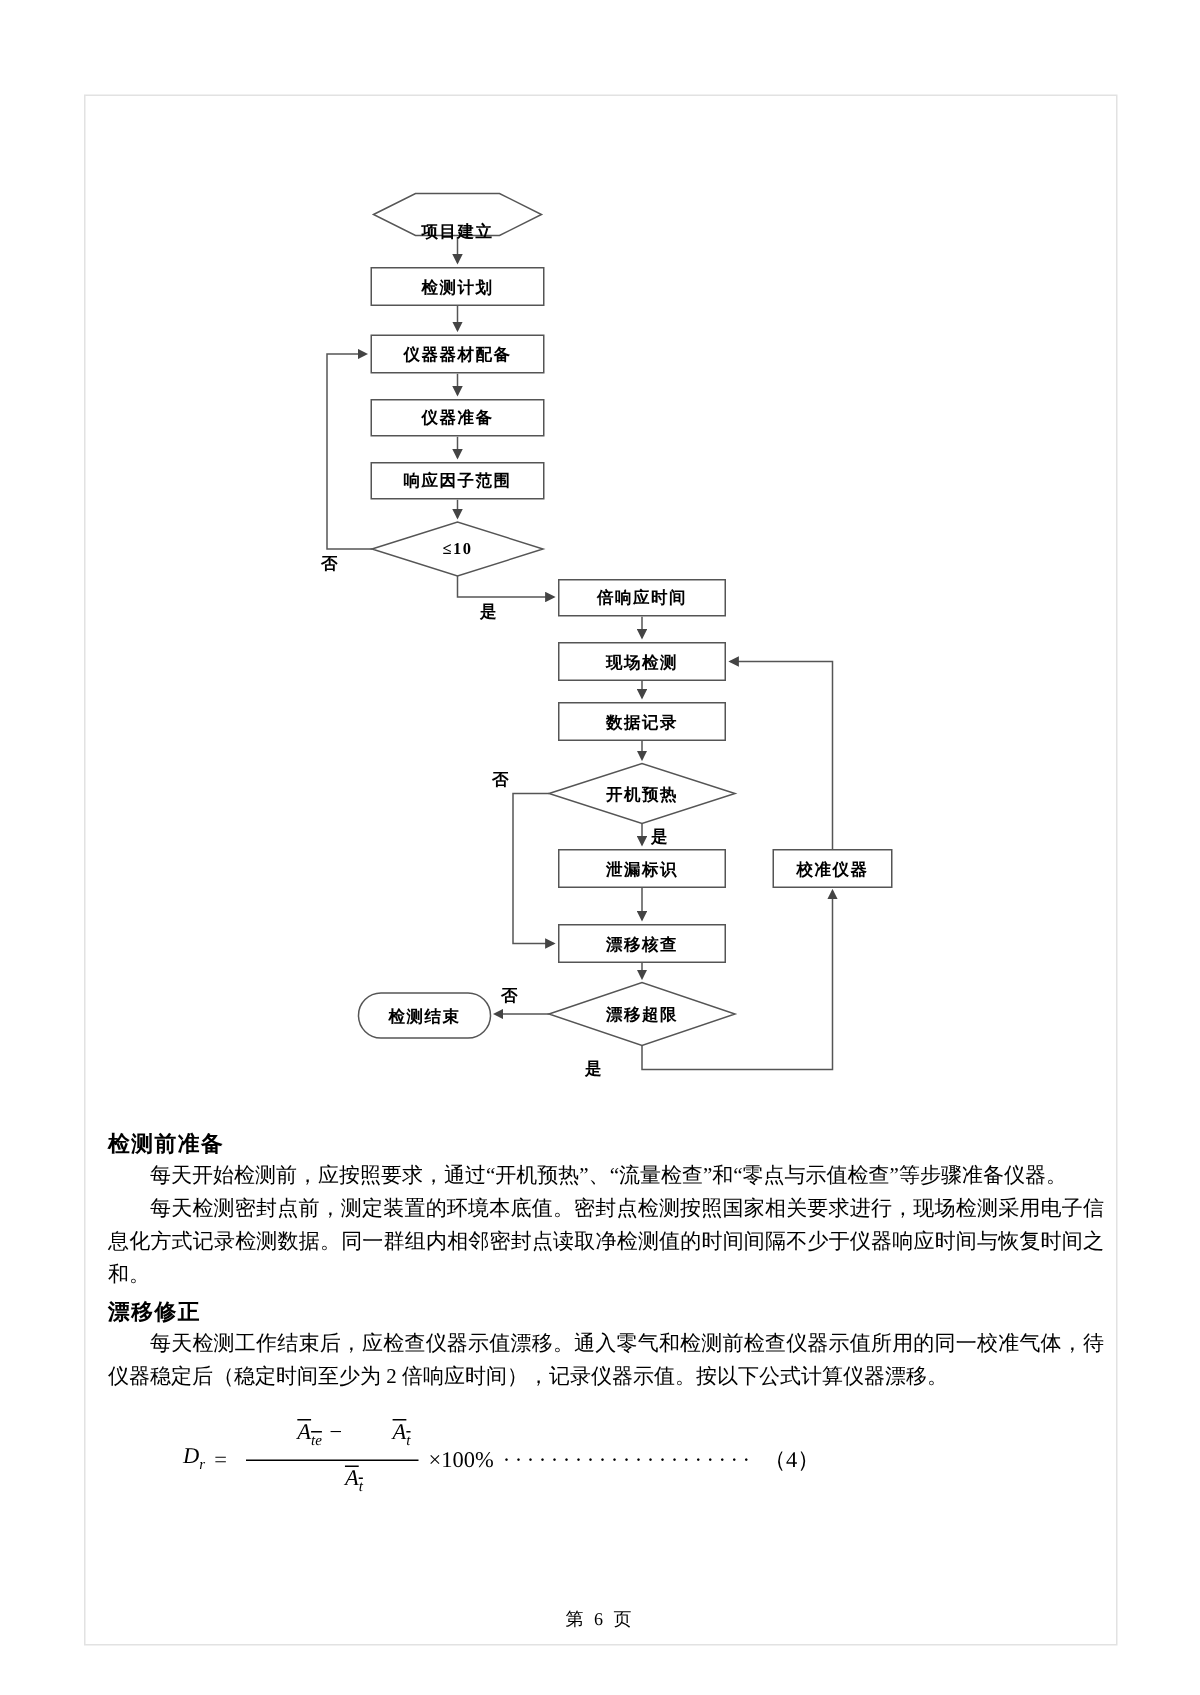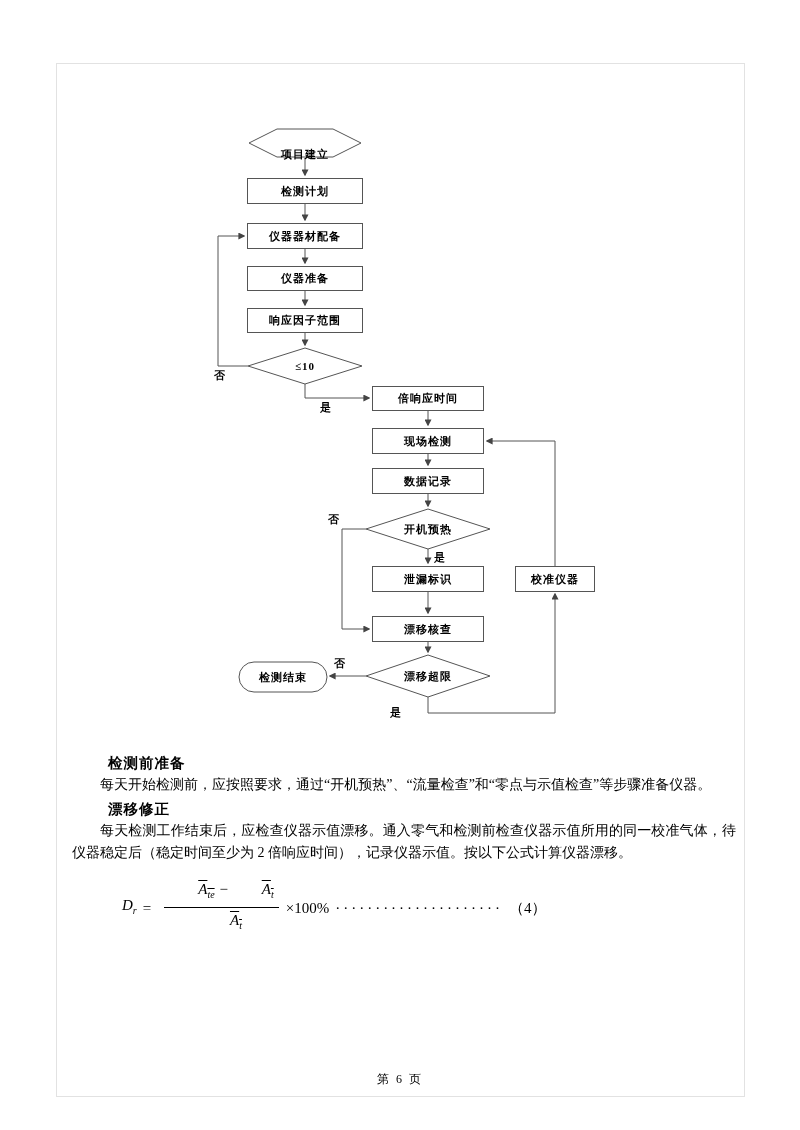--- a/index.html
+++ b/index.html
@@ -12,21 +12,21 @@
 
   .flowchart { position:absolute; left:0; top:128px; width:800px; height:618px; }
   .fc-svg { position:absolute; left:0; top:0; }
   .fc-rect { position:absolute; background:#fff; border:1px solid #555; display:flex; align-items:center; justify-content:center;
              font-size:11px; font-weight:bold; letter-spacing:1px; }
   .fc-lbl { position:absolute; display:flex; align-items:center; justify-content:center;
             font-size:11px; font-weight:bold; letter-spacing:1px; }
   .fc-branch { position:absolute; font-size:11px; font-weight:bold; }
 
   .content { position:absolute; left:72px; top:750px; width:664px; font-size:14px; line-height:22px; }
-  .sec-h { font-weight:bold; font-size:14.5px; letter-spacing:1px; margin-top:2px;margin-left:36px; }
+  .sec-h { font-weight:bold; font-size:14.5px; letter-spacing:1px; margin-top:2px; }
   .sec-p { text-indent:2em; text-align:justify; }
 
   .formula-row { margin:14px 0 0 50px; display:flex; align-items:center; font-size:15px; }
   .it { font-style:italic; }
   .frac { display:inline-flex; flex-direction:column; align-items:center; margin:0 7px; font-style:italic; }
   .frac .num { border-bottom:1px solid #000; padding:0 5px 1px; }
   .frac .den { padding-top:1px; }
   .ovl { text-decoration:overline;margin-left:29px; }
   .minus { padding:0 4px; }
   sub { font-size:10px; font-style:italic; }
@@ -98,20 +98,21 @@
     <div class="fc-branch" style="left:320px; top:272px;">是</div>
     <div class="fc-branch" style="left:328px; top:384px;">否</div>
     <div class="fc-branch" style="left:434px; top:422px;">是</div>
     <div class="fc-branch" style="left:334px; top:528px;">否</div>
     <div class="fc-branch" style="left:390px; top:577px;">是</div>
   </div>
 
   <div class="content">
     <div class="sec-h">检测前准备</div>
     <p class="sec-p">每天开始检测前，应按照要求，通过“开机预热”、“流量检查”和“零点与示值检查”等步骤准备仪器。</p>
+    <p class="sec-p">每天检测密封点前，测定装置的环境本底值。密封点检测按照国家相关要求进行，现场检测采用电子信息化方式记录检测数据。同一群组内相邻密封点读取净检测值的时间间隔不少于仪器响应时间与恢复时间之和。</p>
     <div class="sec-h">漂移修正</div>
     <p class="sec-p">每天检测工作结束后，应检查仪器示值漂移。通入零气和检测前检查仪器示值所用的同一校准气体，待仪器稳定后（稳定时间至少为 2 倍响应时间），记录仪器示值。按以下公式计算仪器漂移。</p>
 
     <div class="formula-row">
       <span class="it"><span class="it">D</span><sub>r</sub></span>
       <span class="eqs">=</span>
       <span class="frac">
         <span class="num">
           <span class="ovl"><span>A</span><sub>te</sub></span><span class="minus">−</span><span class="ovl"><span>A</span><sub>t</sub></span>
         </span>

